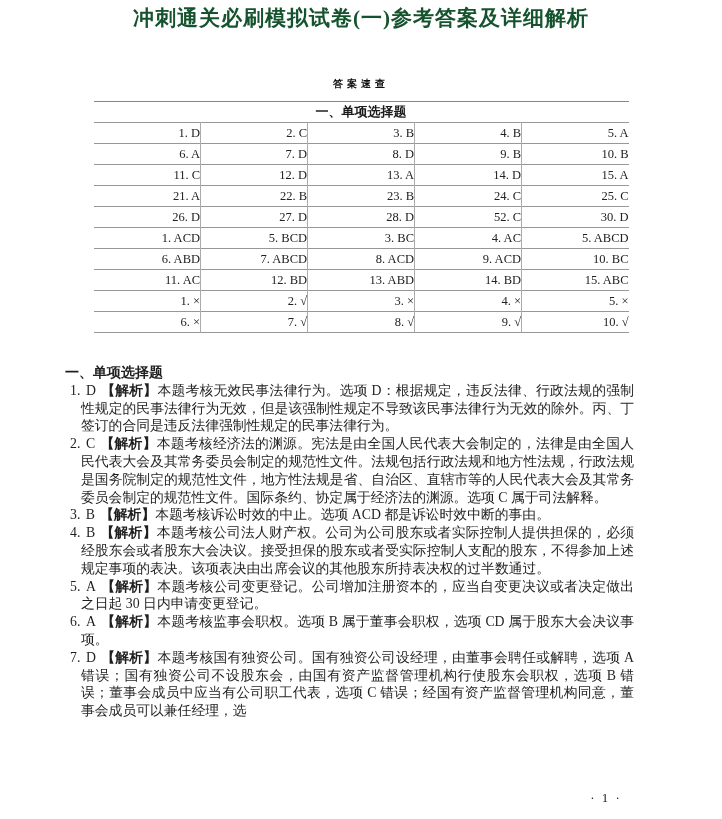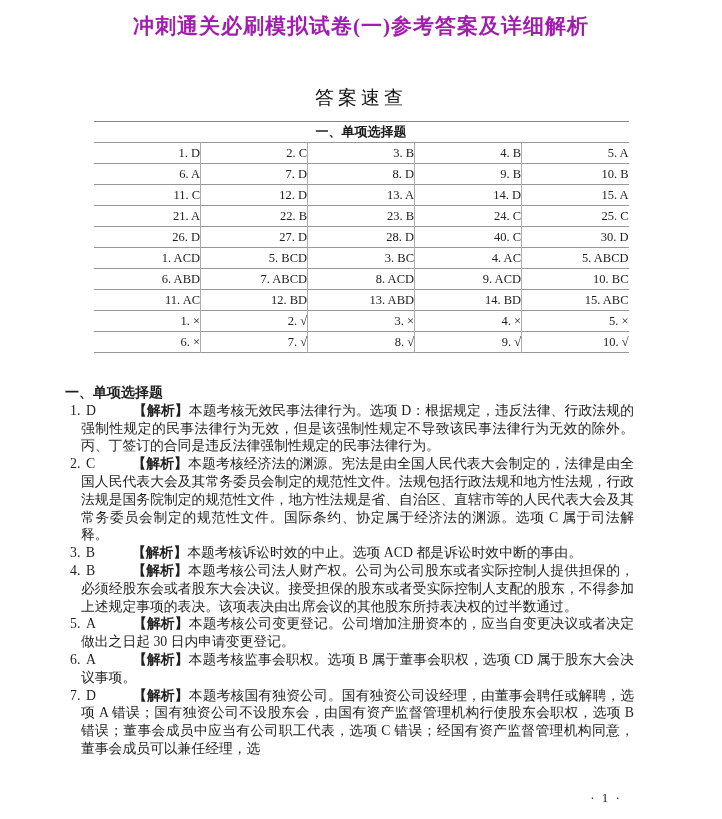--- a/index.html
+++ b/index.html
@@ -2,26 +2,26 @@
 <html><head>
 <meta charset="utf-8">
 <style>
   html,body{margin:0;padding:0;}
   body{
     width:722px;height:819px;background:#ffffff;
     font-family:"Liberation Serif","DejaVu Serif",serif;
     color:#1f1f1f;position:relative;overflow:hidden;
   }
   .doc-title{
-    padding-top:12px;text-align:center;
-    font-size:21px;font-weight:bold;letter-spacing:1px;color:#a21caf;
+    padding-top:4px;text-align:center;
+    font-size:21px;font-weight:bold;letter-spacing:1px;color:#14532d;
   }
   .quick-title{
     margin-top:45px;text-align:center;
-    font-size:19px;font-weight:normal;letter-spacing:4px;color:#111;
+    font-size:10px;font-weight:bold;letter-spacing:4px;color:#111;
   }
   table.answers{
     margin:10px auto 0;width:535px;table-layout:fixed;
     border-collapse:collapse;
     border-top:1px solid #858585;border-bottom:1px solid #858585;
   }
   table.answers tr{border-bottom:1px solid #979797;}
   td.section-header{
     height:20px;text-align:center;vertical-align:middle;
     font-weight:bold;font-size:13px;padding:0;color:#1a1a1a;
@@ -34,21 +34,21 @@
   tr.data-row td + td{border-left:1px solid #ababab;}
   .explanations{
     margin:31px 0 0 65px;width:569px;
     font-size:13.8px;line-height:17.8px;text-align:justify;
   }
   .exp-heading{font-weight:bold;font-size:14px;}
   p.exp-item{
     margin:0 0 0 5px;padding-left:11px;text-indent:-11px;
   }
   .q-ans{padding:0 5px 0 2px;}
-  .q-label{font-weight:bold;margin-left:32px;}
+  .q-label{font-weight:bold;}
   .page-number{
     position:absolute;top:790px;left:560px;width:92px;
     text-align:center;font-size:13px;color:#222;letter-spacing:2px;
   }
 </style>
 </head>
 <body>
 
 <div class="doc-title">冲刺通关必刷模拟试卷(一)参考答案及详细解析</div>
 
@@ -84,21 +84,21 @@
         <td class="answer-cell">21. A</td>
         <td class="answer-cell">22. B</td>
         <td class="answer-cell">23. B</td>
         <td class="answer-cell">24. C</td>
         <td class="answer-cell">25. C</td>
       </tr>
       <tr class="data-row">
         <td class="answer-cell">26. D</td>
         <td class="answer-cell">27. D</td>
         <td class="answer-cell">28. D</td>
-        <td class="answer-cell">40. C</td>
+        <td class="answer-cell">52. C</td>
         <td class="answer-cell">30. D</td>
       </tr>
       <tr class="data-row">
         <td class="answer-cell">1. ACD</td>
         <td class="answer-cell">5. BCD</td>
         <td class="answer-cell">3. BC</td>
         <td class="answer-cell">4. AC</td>
         <td class="answer-cell">5. ABCD</td>
       </tr>
       <tr class="data-row">

